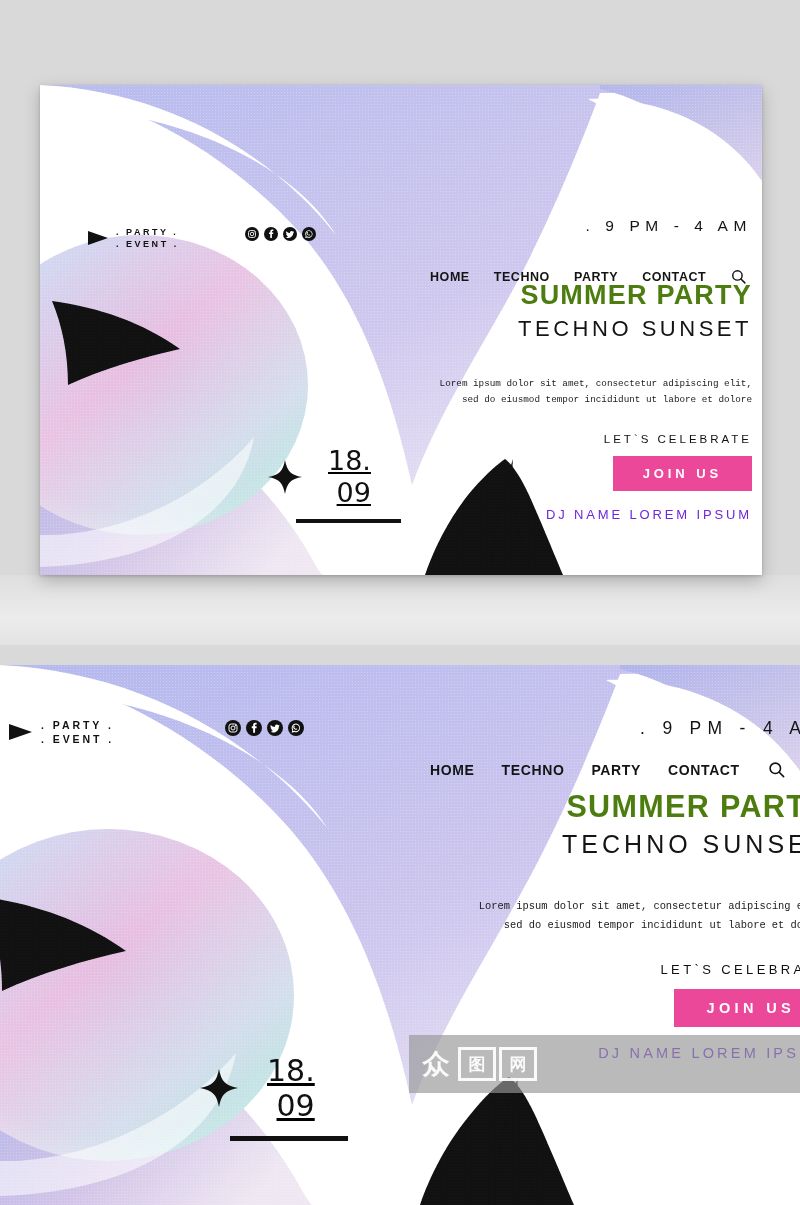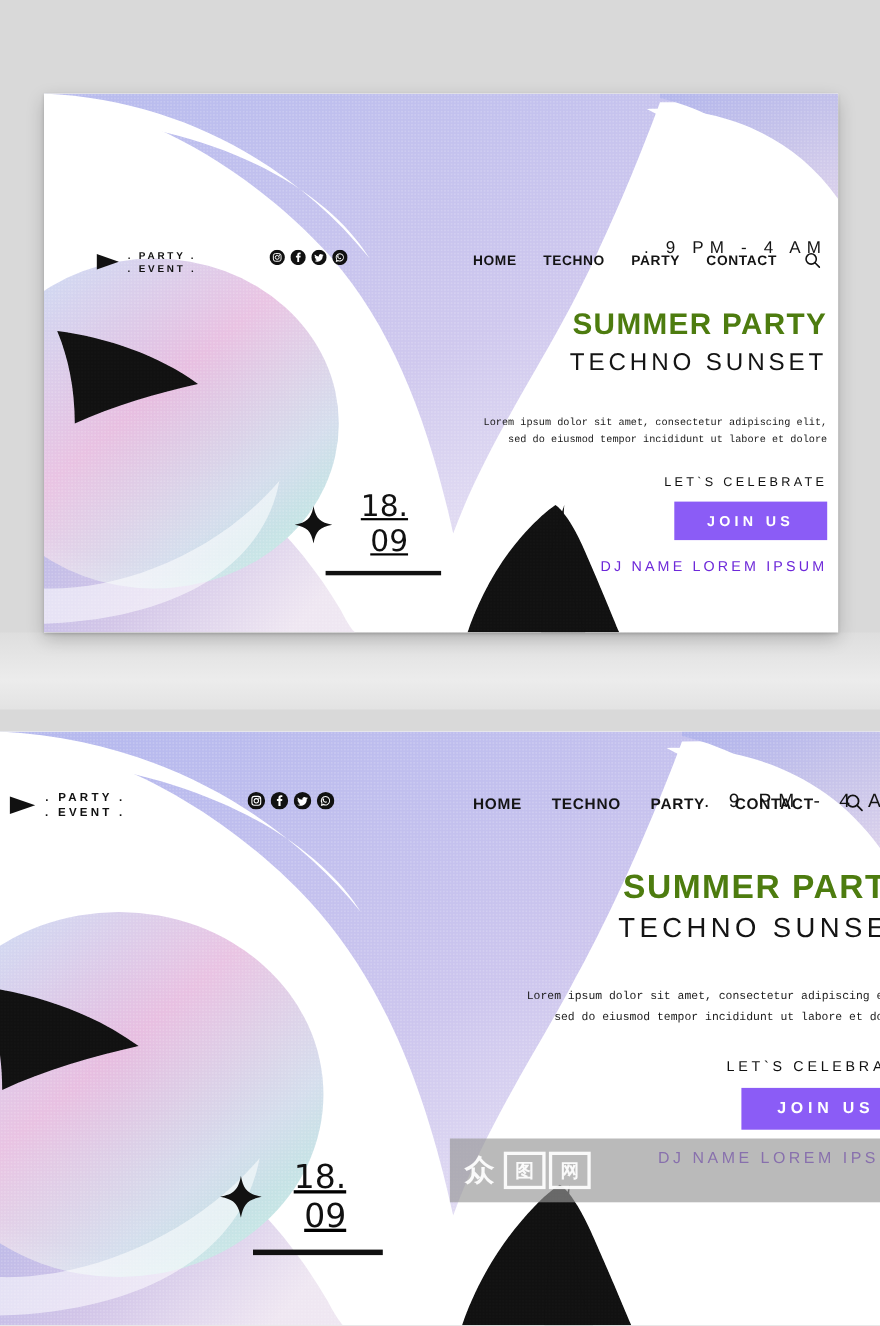--- a/index.html
+++ b/index.html
@@ -45,28 +45,28 @@
   
   .content { position:absolute; inset:0; }
 
   
   .logo { position:absolute; display:flex; align-items:center; gap:9px; }
   .logo-arrow { width:0; height:0; flex:none; }
   .logo-words {
     display:flex; flex-direction:column;
     font-weight:700; color:#111; line-height:1.35;
   }
-  .logo-words span { letter-spacing:.28em; white-space:nowrap;text-align:center; }
+  .logo-words span { letter-spacing:.28em; white-space:nowrap; }
 
   
   .social { position:absolute; display:flex; align-items:center; }
   .social .si { flex:none; display:block; }
 
   
-  .nav { position:absolute; display:flex; align-items:center; }
+  .nav { position:absolute; display:flex; align-items:center;margin-top:40px; }
   .nav a {
     color:#141414; text-decoration:none; font-weight:700;
     letter-spacing:.045em; white-space:nowrap;
   }
   .nav .search { flex:none; display:block; }
 
   
   .hero { position:absolute; text-align:right; }
   .hero .time {
     font-weight:500; color:#141414; letter-spacing:.36em; white-space:nowrap;
@@ -77,21 +77,21 @@
   .hero .subtitle {
     font-weight:400; color:#141414; letter-spacing:.16em; white-space:nowrap;
   }
   .hero .para {
     color:#1b1b1b; font-family:Liberation Mono, monospace; white-space:nowrap;
   }
   .hero .celebrate {
     font-weight:400; color:#111; letter-spacing:.26em; white-space:nowrap;
   }
   .hero .cta {
-    display:inline-block; background:#8b5cf6; color:#ffffff;
+    display:inline-block; background:#ec4899; color:#ffffff;
     font-weight:700; letter-spacing:.3em; white-space:nowrap;
     border:0; cursor:pointer; font-family:"Liberation Sans", sans-serif;
   }
   .hero .dj {
     font-weight:400; color:#6d28d9; letter-spacing:.22em; white-space:nowrap;
   }
 
   
   .date { position:absolute; }
   .date .row { display:flex; align-items:center;text-decoration:underline; }

